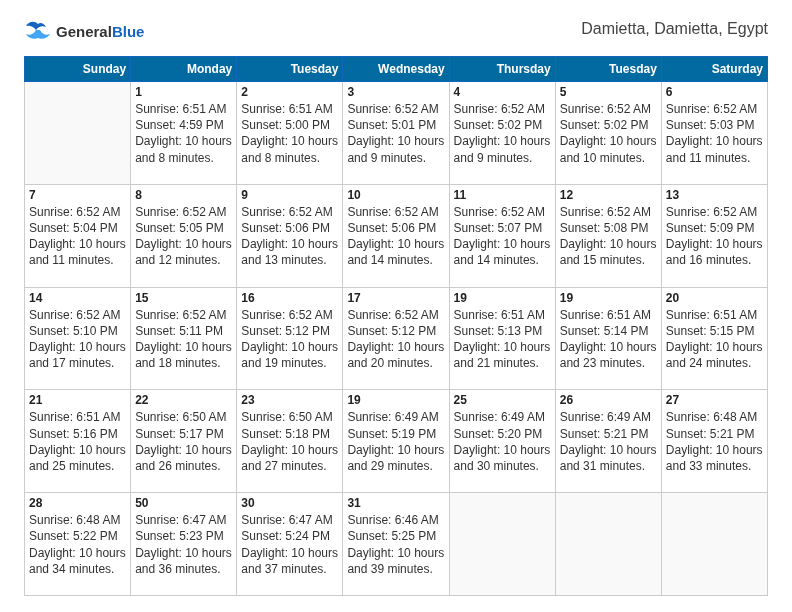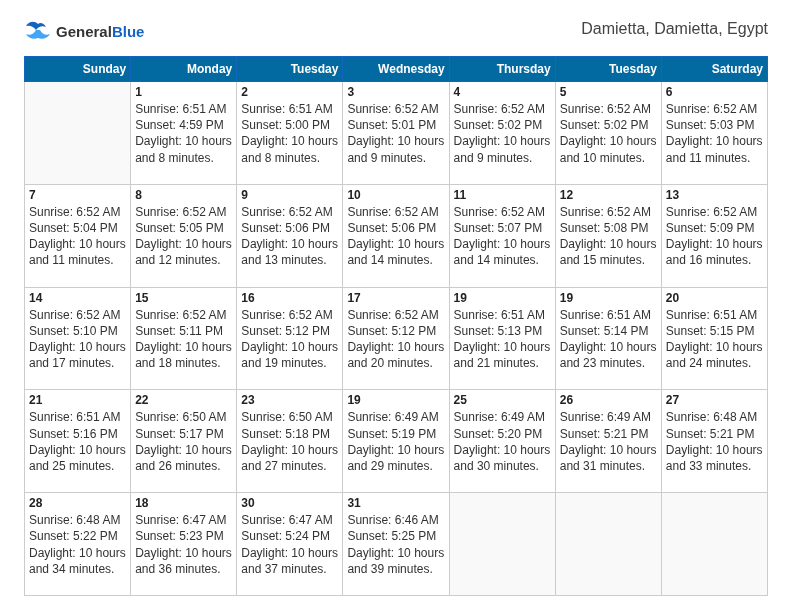--- a/index.html
+++ b/index.html
@@ -238,21 +238,21 @@
             <span class="day-number">27</span>
             <div class="day-info">Sunrise: 6:48 AM<br>Sunset: 5:21 PM<br>Daylight: 10 hours<br>and 33 minutes.</div>
           </td>
         </tr>
         <tr class="week-row">
           <td>
             <span class="day-number">28</span>
             <div class="day-info">Sunrise: 6:48 AM<br>Sunset: 5:22 PM<br>Daylight: 10 hours<br>and 34 minutes.</div>
           </td>
           <td>
-            <span class="day-number">18</span>
+            <span class="day-number">50</span>
             <div class="day-info">Sunrise: 6:47 AM<br>Sunset: 5:23 PM<br>Daylight: 10 hours<br>and 36 minutes.</div>
           </td>
           <td>
             <span class="day-number">30</span>
             <div class="day-info">Sunrise: 6:47 AM<br>Sunset: 5:24 PM<br>Daylight: 10 hours<br>and 37 minutes.</div>
           </td>
           <td>
             <span class="day-number">31</span>
             <div class="day-info">Sunrise: 6:46 AM<br>Sunset: 5:25 PM<br>Daylight: 10 hours<br>and 39 minutes.</div>
           </td>

